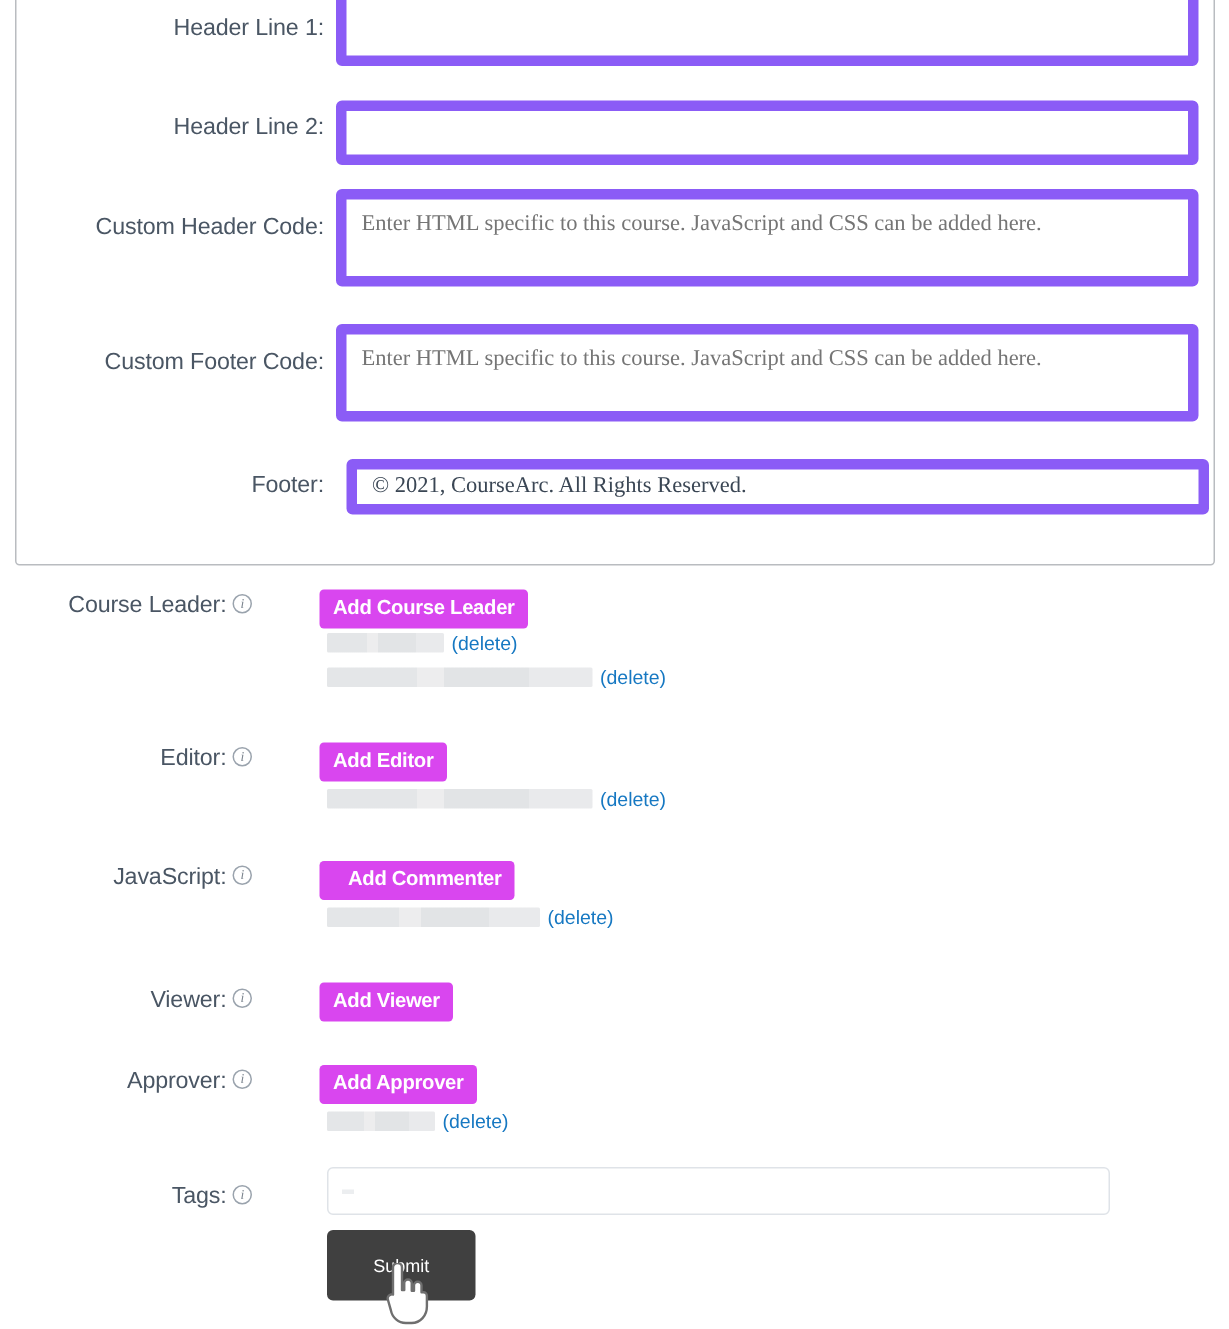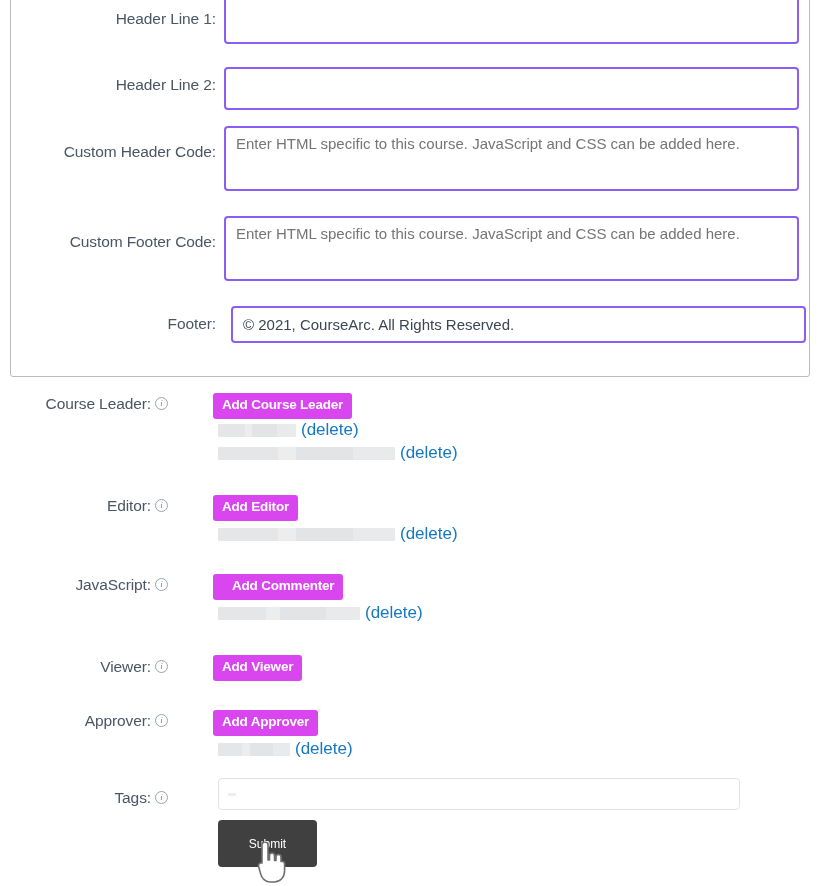--- a/index.html
+++ b/index.html
@@ -42,27 +42,27 @@
     width: 200px;
     text-align: right;
     font-size: 15.5px;
     color: #4a5664;
     letter-spacing: -0.1px;
     white-space: nowrap;
   }
 
   .field {
     position: absolute;
-    border: 2px solid #8b5cf6;
+    border: 7px solid #8b5cf6;
     border-radius: 4px;
     background: #fff;
     box-sizing: border-box;
     font-size: 15px;
     color: #3a4654;
-    font-family: Liberation Sans, sans-serif;
+    font-family: Liberation Serif, serif;
     padding: 7px 10px;
     line-height: 1.25;
   }
   .field.placeholder { color: #b6c0cb; }
 
   
   .role-row { position: absolute; left: 0; width: 100%; }
 
   .role-label {
     position: absolute;
@@ -127,21 +127,21 @@
     background:
       linear-gradient(90deg,
         #e4e6e8 0%, #e4e6e8 34%,
         #ededee 34%, #ededee 44%,
         #e2e4e6 44%, #e2e4e6 76%,
         #e9eaec 76%, #e9eaec 100%);
     border-radius: 1px;
   }
   .delete-link {
     color: #1678c2;
-    font-size: 17px;
+    font-size: 13px;
     text-decoration: none;
     margin-left: 5px;
     cursor: pointer;
   }
 
   
   #tags-input {
     position: absolute;
     left: 218px;
     top: 778px;

